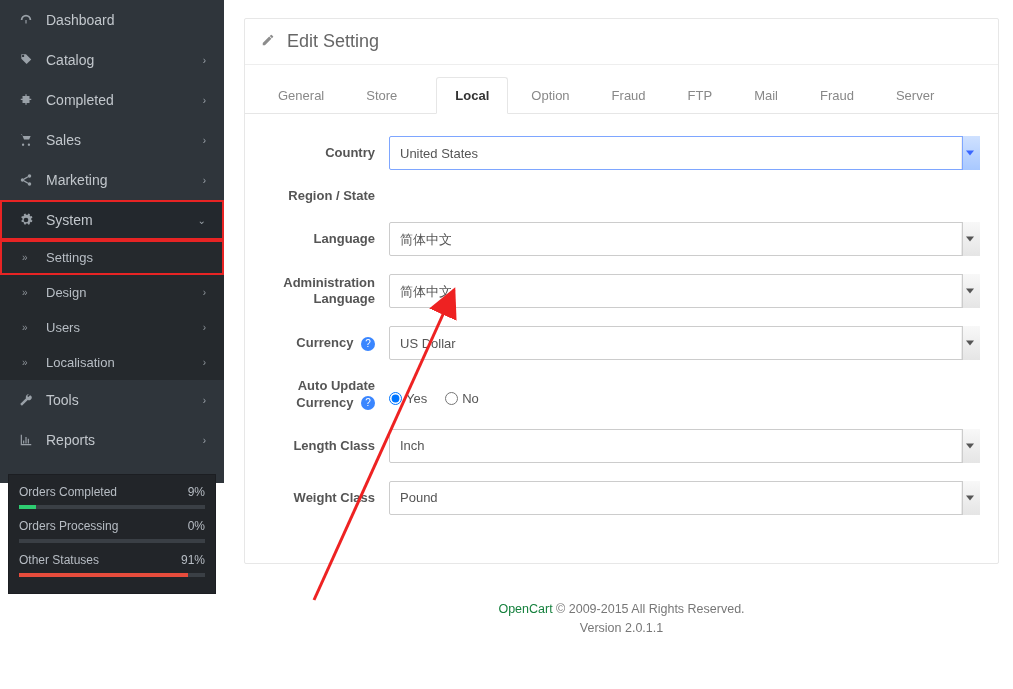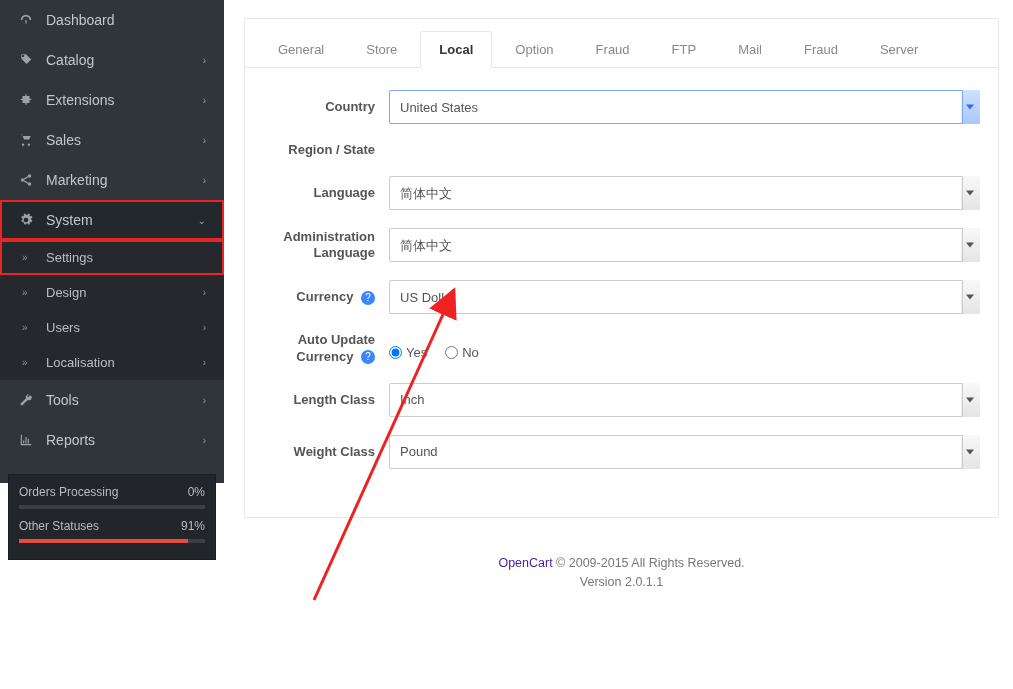--- a/index.html
+++ b/index.html
@@ -33,21 +33,21 @@
 .main { flex: 1; background: #fff; padding: 18px 14px 10px 20px; position: relative; }
 
 
 .panel { border: 1px solid #e7e7e7; border-radius: 2px; background: #fff; }
 .panel-head { padding: 12px 16px; border-bottom: 1px solid #eee; display: flex; align-items: center; gap: 12px; font-size: 18px; color: #666; }
 .panel-head .pencil-icon { color: #8c8c8c; font-size: 14px; }
 
 
 .tabs { display: flex; align-items: flex-end; border-bottom: 1px solid #e6e6e6; padding: 12px 10px 0 14px; gap: 4px; }
 .tab { padding: 10px 18px; color: #888; cursor: pointer; border: 1px solid transparent; border-bottom: none; border-radius: 3px 3px 0 0; font-size: 13px; }
-.tab.active { border-color: #e6e6e6; border-bottom: 1px solid #fff; margin-bottom: -1px; color: #333; background: #fff; font-weight: bold; }
+.tab.active { border-color: #e6e6e6; border-bottom: 1px solid #fff; margin-bottom: -1px; color: #333; background: #fff; font-weight: bold; margin-left: 16px; }
 
 
 .form-body { padding: 22px 18px 30px 14px; }
 .form-row { display: flex; align-items: center; margin-bottom: 18px; }
 .form-label { width: 130px; text-align: right; padding-right: 14px; color: #555; font-size: 13px; font-weight: bold; line-height: 1.25; }
 .form-label.two-line { }
 .form-control { flex: 1; }
 .select { width: 100%; height: 34px; border: 1px solid #ccc; border-radius: 2px; background: #fff; padding: 0 30px 0 10px; color: #555; font-size: 13px; -webkit-appearance: none; -moz-appearance: none; appearance: none; background-image: linear-gradient(#f5f5f5,#e8e8e8); background-size: 18px 100%; background-repeat: no-repeat; background-position: right center; }
 .select-wrap { position: relative; }
 .select-wrap::after { content: ""; position: absolute; right: 6px; top: 50%; width: 0; height: 0; border-left: 4px solid transparent; border-right: 4px solid transparent; border-top: 5px solid #555; transform: translateY(-50%); pointer-events: none; }
@@ -56,21 +56,21 @@
 .select.blue-box { border-color: #7ea6ff; }
 .select-wrap .caretbox { position: absolute; right: 0; top: 0; bottom: 0; width: 18px; border-left: 1px solid #ccc; background: linear-gradient(#f8f8f8,#e5e5e5); pointer-events: none; }
 
 .info-icon { display: inline-block; width: 14px; height: 14px; border-radius: 50%; background: #3a86ff; color: #fff; font-size: 10px; line-height: 14px; text-align: center; margin-left: 4px; vertical-align: middle; font-weight: normal; }
 
 .radio-group { display: flex; align-items: center; gap: 18px; color: #555; font-size: 13px; margin-top: 8px; }
 .radio-group label { display: flex; align-items: center; gap: 4px; cursor: pointer; }
 
 
 .footer { text-align: center; color: #777; font-size: 12.5px; margin-top: 36px; line-height: 1.5; }
-.footer a { color: #4c1d95; text-decoration: none; margin-top: 48px; }
+.footer a { color: #15803d; text-decoration: none; margin-top: 48px; }
 
 
 .arrow-svg { position: absolute; pointer-events: none; }
 
 </style>
 </head>
 <body>
 
 <div class="layout">
 
@@ -94,21 +94,21 @@
         <span>Catalog</span>
         <span class="chev">›</span>
       </li>
 
       <li class="nav-item">
         <span class="ico">
           <svg width="14" height="14" viewBox="0 0 24 24" fill="currentColor">
               <path d="M13 2h-2v3H6v5H3v2h3v5h5v3h2v-3h5v-5h3v-2h-3V5h-5z"></path>
             </svg>
         </span>
-        <span>Extensions</span>
+        <span>Completed</span>
         <span class="chev">›</span>
       </li>
 
       <li class="nav-item">
         <span class="ico">
           <svg width="14" height="14" viewBox="0 0 24 24" fill="currentColor">
               <path d="M7 18a2 2 0 100 4 2 2 0 000-4zm10 0a2 2 0 100 4 2 2 0 000-4zM3 2h2l3.6 9h8.8l2.6-6H7"></path>
             </svg>
         </span>
         <span>Sales</span>
@@ -179,20 +179,29 @@
             </svg>
         </span>
         <span>Reports</span>
         <span class="chev">›</span>
       </li>
     </ul>
 
     <div class="stats">
       <div class="stat-row">
         <div class="row1">
+          <span>Orders Completed</span>
+          <span>9%</span>
+        </div>
+        <div class="bar">
+            <div class="fill green" style="width:9%"></div>
+          </div>
+      </div>
+      <div class="stat-row">
+        <div class="row1">
           <span>Orders Processing</span>
           <span>0%</span>
         </div>
         <div class="bar">
             <div class="fill blue" style="width:0%"></div>
           </div>
       </div>
       <div class="stat-row">
         <div class="row1">
           <span>Other Statuses</span>
@@ -200,20 +209,28 @@
         </div>
         <div class="bar">
             <div class="fill red" style="width:91%"></div>
           </div>
       </div>
     </div>
   </nav>
 
   <main class="main">
     <div class="panel">
+      <div class="panel-head">
+        <span class="pencil-icon">
+          <svg width="14" height="14" viewBox="0 0 24 24" fill="currentColor">
+              <path d="M3 17.25V21h3.75L17.8 9.95l-3.75-3.75L3 17.25zM20.7 7.05a1 1 0 000-1.4l-2.35-2.35a1 1 0 00-1.4 0L15 5.25 18.75 9l1.95-1.95z"></path>
+            </svg>
+        </span>
+        <span>Edit Setting</span>
+      </div>
 
       <div class="tabs">
         <div class="tab">General</div>
         <div class="tab">Store</div>
         <div class="tab active">Local</div>
         <div class="tab">Option</div>
         <div class="tab">Fraud</div>
         <div class="tab">FTP</div>
         <div class="tab">Mail</div>
         <div class="tab">Fraud</div>

